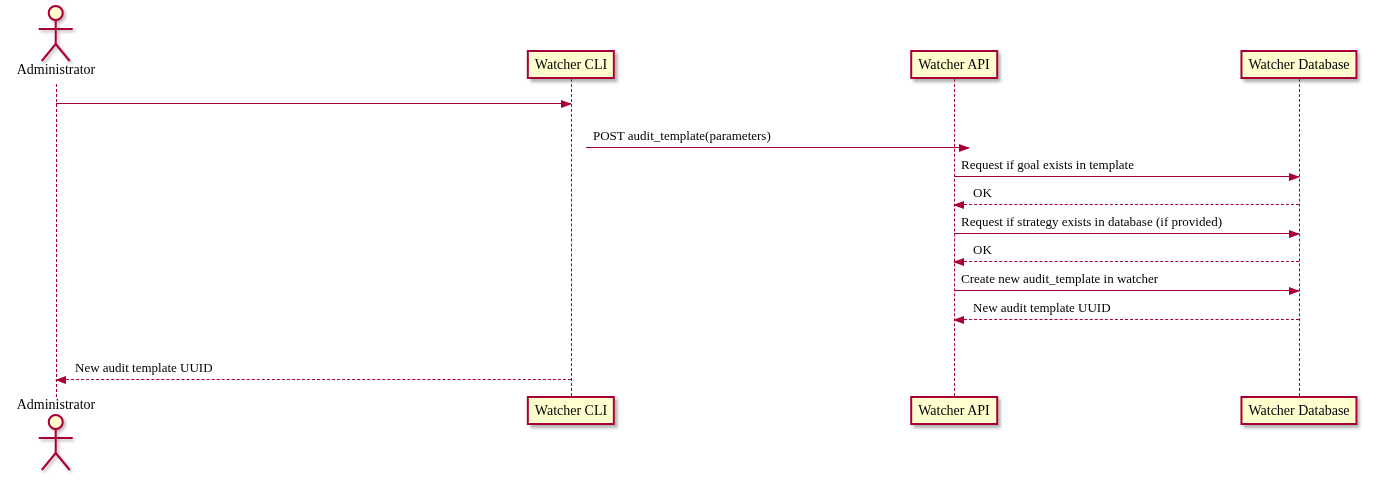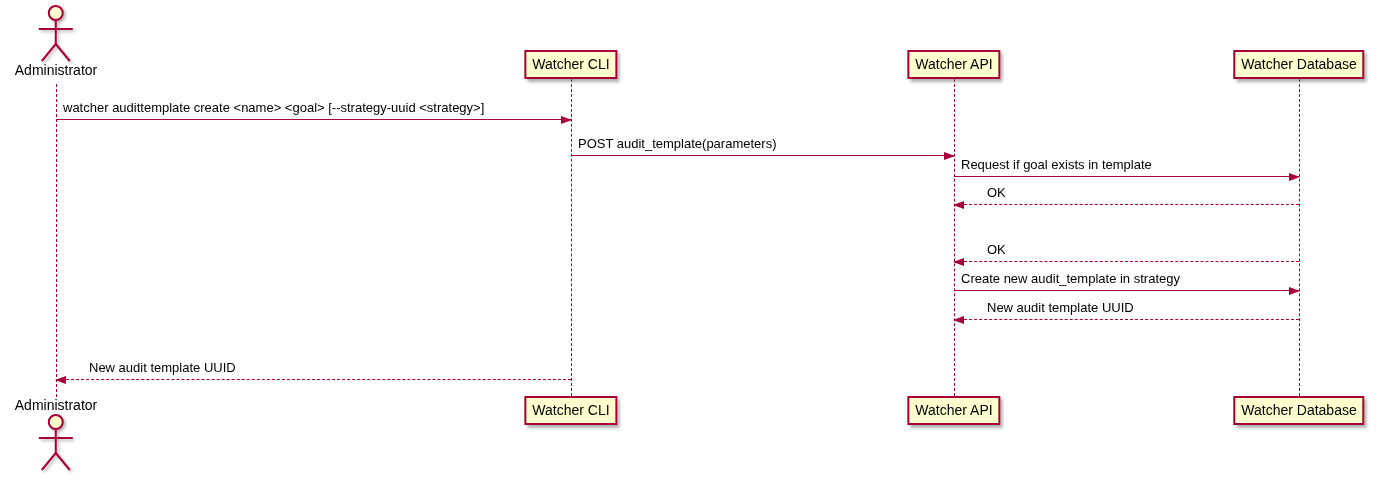--- a/index.html
+++ b/index.html
@@ -1,34 +1,34 @@
 <!DOCTYPE html>
 <html><head>
 <meta charset="utf-8">
 <style>
   html,body{margin:0;padding:0;background:#ffffff;}
   .canvas{
     position:relative;width:1379px;height:483px;background:#ffffff;
-    font-family:Liberation Sans, sans-serif;overflow:hidden;color:#000;border-radius:20px;
+    font-family:Liberation Serif, serif;overflow:hidden;color:#000;border-radius:20px;
   }
   .lifeline{position:absolute;width:0;border-left:1px dashed #A80036;}
   .pbox{
     position:absolute;transform:translateX(-50%);
     background:#FEFECE;border:2px solid #A80036;
     box-shadow:3px 3px 3px rgba(110,110,110,.55);
     padding:3px 6px;font-size:14px;line-height:19px;height:19px;
     white-space:nowrap;text-align:center;
   }
   .actor{position:absolute;transform:translateX(-50%);display:flex;flex-direction:column;align-items:center;}
   .actor .name{font-size:14px;line-height:16px;white-space:nowrap;}
   .actor svg{filter:drop-shadow(2.5px 2.5px 1.5px rgba(120,120,120,.55));}
   .msg{position:absolute;}
   .msg .label{display:block;font-size:13px;line-height:16px;white-space:nowrap;}
   .msg .lp6{padding-left:7px;}
-  .msg .lp19{padding-left:33px;}
+  .msg .lp19{padding-left:19px;}
   .arrow{position:relative;height:0;border-top:1px solid #A80036;margin-top:3px;}
   .arrow.dashed{border-top-style:dashed;}
   .head{position:absolute;width:0;height:0;top:-4px;}
   .head.r{right:-1px;border-top:4px solid transparent;border-bottom:4px solid transparent;border-left:11px solid #A80036;}
   .head.l{left:-1px;border-top:4px solid transparent;border-bottom:4px solid transparent;border-right:11px solid #A80036;}
 </style>
 </head>
 <body>
 
 <div class="canvas">
@@ -47,57 +47,62 @@
       <line x1="20" y1="40" x2="34" y2="57" stroke="#A80036" stroke-width="2"></line>
     </svg>
     <span class="name">Administrator</span>
   </div>
 
   <div class="pbox" style="left:571px;top:50px;">Watcher CLI</div>
   <div class="pbox" style="left:954px;top:50px;">Watcher API</div>
   <div class="pbox" style="left:1299px;top:50px;">Watcher Database</div>
 
   <div class="msg" style="left:56px;top:100px;width:515px;">
-    <span class="label lp6">watcher audittemplate create &lt;name&gt; &lt;goal&gt; [--strategy-uuid &lt;strategy&gt;]</span>
     <div class="arrow solid">
         <i class="head r"></i>
       </div>
   </div>
 
-  <div class="msg" style="left:571px;top:136px;width:383px;">
+  <div class="msg" style="left:571px;top:128px;width:383px;padding-left:15px;">
     <span class="label lp6">POST audit_template(parameters)</span>
     <div class="arrow solid">
         <i class="head r"></i>
       </div>
   </div>
 
   <div class="msg" style="left:954px;top:157px;width:345px;">
     <span class="label lp6">Request if goal exists in template</span>
     <div class="arrow solid">
         <i class="head r"></i>
       </div>
   </div>
 
   <div class="msg" style="left:954px;top:185px;width:345px;">
     <span class="label lp19">OK</span>
     <div class="arrow dashed">
         <i class="head l"></i>
       </div>
   </div>
 
+  <div class="msg" style="left:954px;top:214px;width:345px;">
+    <span class="label lp6">Request if strategy exists in database (if provided)</span>
+    <div class="arrow solid">
+        <i class="head r"></i>
+      </div>
+  </div>
 
   <div class="msg" style="left:954px;top:242px;width:345px;">
     <span class="label lp19">OK</span>
     <div class="arrow dashed">
         <i class="head l"></i>
       </div>
   </div>
 
   <div class="msg" style="left:954px;top:271px;width:345px;">
-    <span class="label lp6">Create new audit_template in strategy</span>
+    <span class="label lp6">Create new audit_template in watcher</span>
     <div class="arrow solid">
         <i class="head r"></i>
       </div>
   </div>
 
   <div class="msg" style="left:954px;top:300px;width:345px;">
     <span class="label lp19">New audit template UUID</span>
     <div class="arrow dashed">
         <i class="head l"></i>
       </div>

